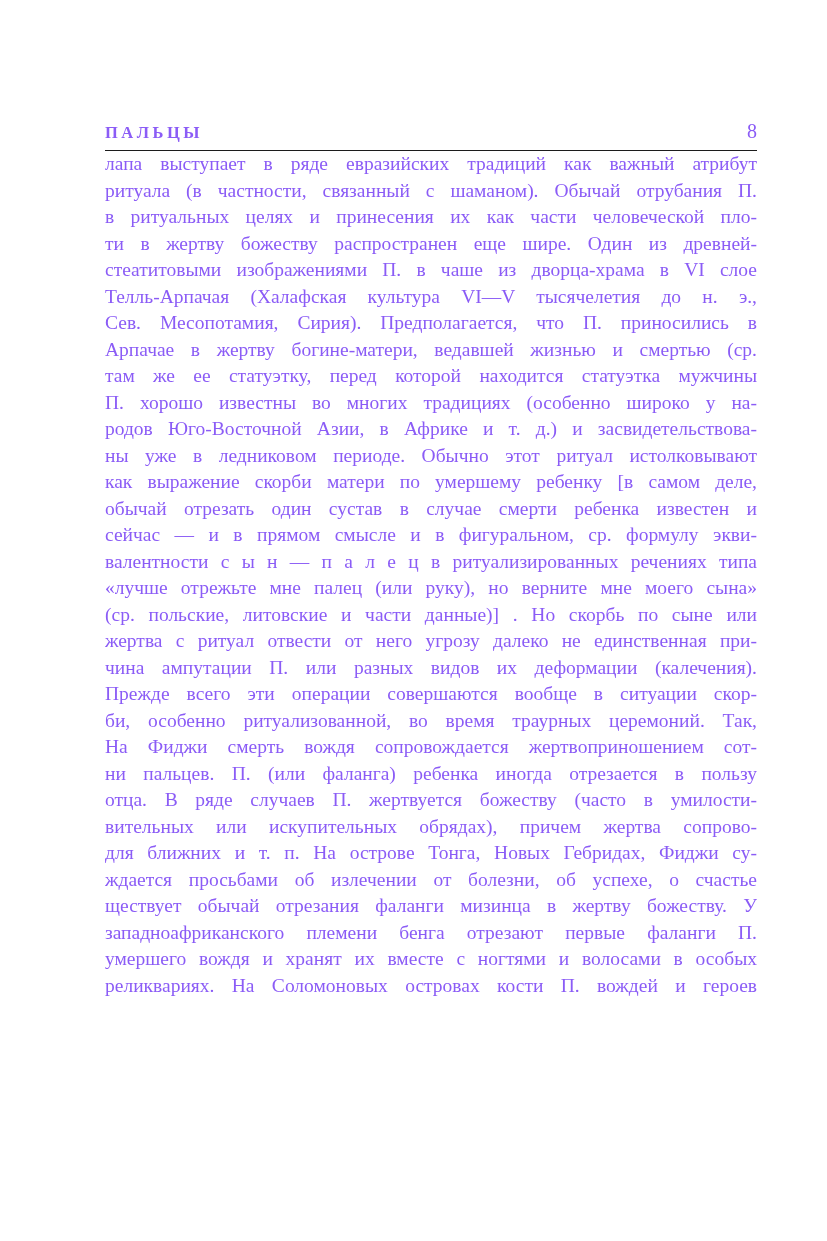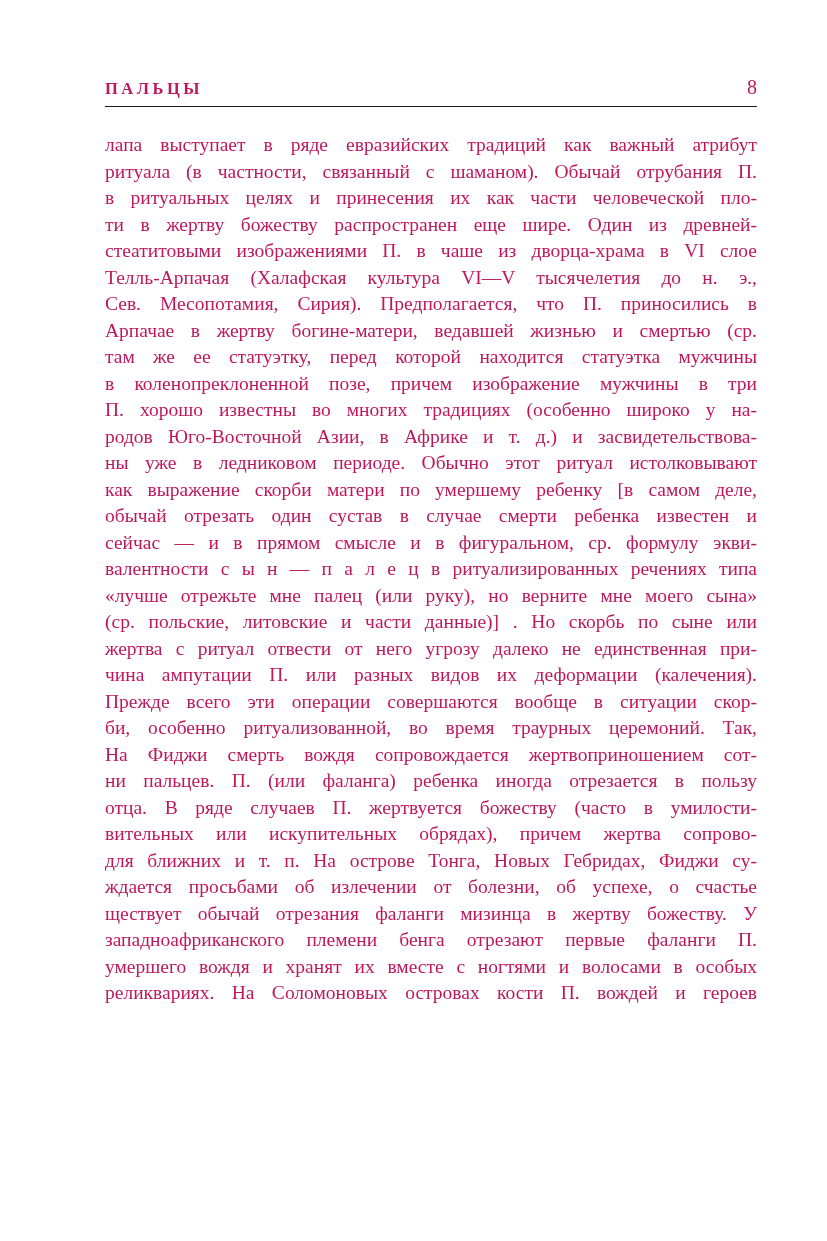--- a/index.html
+++ b/index.html
@@ -6,23 +6,23 @@
     margin: 0;
     padding: 0;
     background: #ffffff;
   }
   .page {
     position: relative;
     width: 827px;
     height: 1241px;
     background: #ffffff;
     box-sizing: border-box;
-    padding: 76px 70px 0 105px;
+    padding: 120px 70px 0 105px;
     font-family: "Liberation Serif", serif;
-    color: #be185d;
+    color: #8b5cf6;
     overflow: hidden;
   }
   .page-header {
     display: flex;
     justify-content: space-between;
     align-items: baseline;
   }
   .running-title {
     font-weight: bold;
     font-size: 16.5px;
@@ -32,21 +32,20 @@
   .page-number {
     font-size: 20px;
     letter-spacing: 0;
   }
   .header-rule {
     border: none;
     border-top: 1.6px solid #1c1c1c;
     margin: 7px 0 0 0;
   }
   .body-text {
-    margin-top: 25px;
   }
   .text-line {
     font-size: 19.5px;
     line-height: 26.5px;
     height: 26.5px;
     overflow: hidden;
     text-align: justify;
     text-align-last: justify;
   }
 </style>
@@ -64,21 +63,20 @@
   <div class="body-text">
       <div class="text-line">лапа выступает в ряде евразийских традиций как важный атрибут</div>
       <div class="text-line">ритуала (в частности, связанный с шаманом). Обычай отрубания П.</div>
       <div class="text-line">в ритуальных целях и принесения их как части человеческой пло-</div>
       <div class="text-line">ти в жертву божеству распространен еще шире. Один из древней-</div>
       <div class="text-line">стеатитовыми изображениями П. в чаше из дворца-храма в VI слое</div>
       <div class="text-line">Телль-Арпачая (Халафская культура VI—V тысячелетия до н. э.,</div>
       <div class="text-line">Сев. Месопотамия, Сирия). Предполагается, что П. приносились в</div>
       <div class="text-line">Арпачае в жертву богине-матери, ведавшей жизнью и смертью (ср.</div>
       <div class="text-line">там же ее статуэтку, перед которой находится статуэтка мужчины</div>
-      <div class="text-line">в коленопреклоненной позе, причем изображение мужчины в три</div>
       <div class="text-line">П. хорошо известны во многих традициях (особенно широко у на-</div>
       <div class="text-line">родов Юго-Восточной Азии, в Африке и т. д.) и засвидетельствова-</div>
       <div class="text-line">ны уже в ледниковом периоде. Обычно этот ритуал истолковывают</div>
       <div class="text-line">как выражение скорби матери по умершему ребенку [в самом деле,</div>
       <div class="text-line">обычай отрезать один сустав в случае смерти ребенка известен и</div>
       <div class="text-line">сейчас — и в прямом смысле и в фигуральном, ср. формулу экви-</div>
       <div class="text-line">валентности с ы н — п а л е ц в ритуализированных речениях типа</div>
       <div class="text-line">«лучше отрежьте мне палец (или руку), но верните мне моего сына»</div>
       <div class="text-line">(ср. польские, литовские и части данные)] . Но скорбь по сыне или</div>
       <div class="text-line">жертва с ритуал отвести от него угрозу далеко не единственная при-</div>

